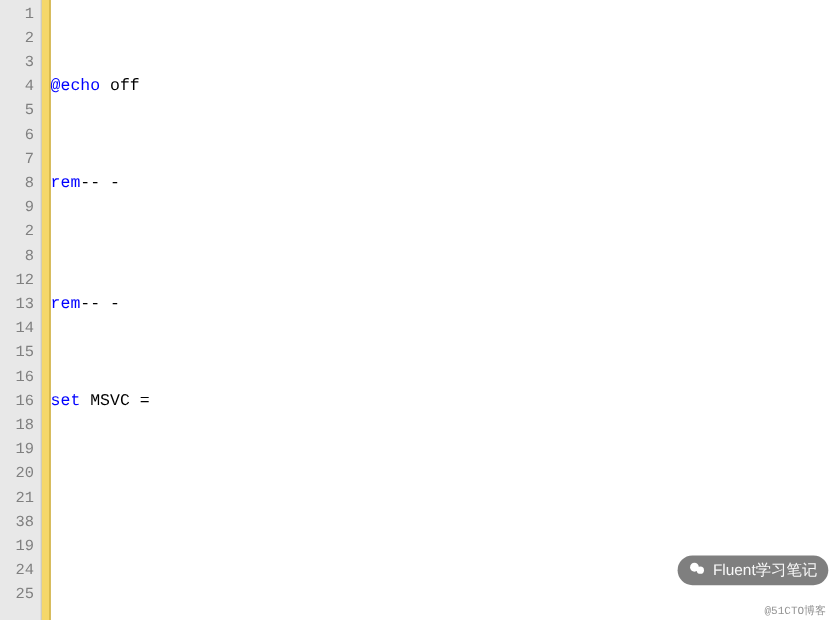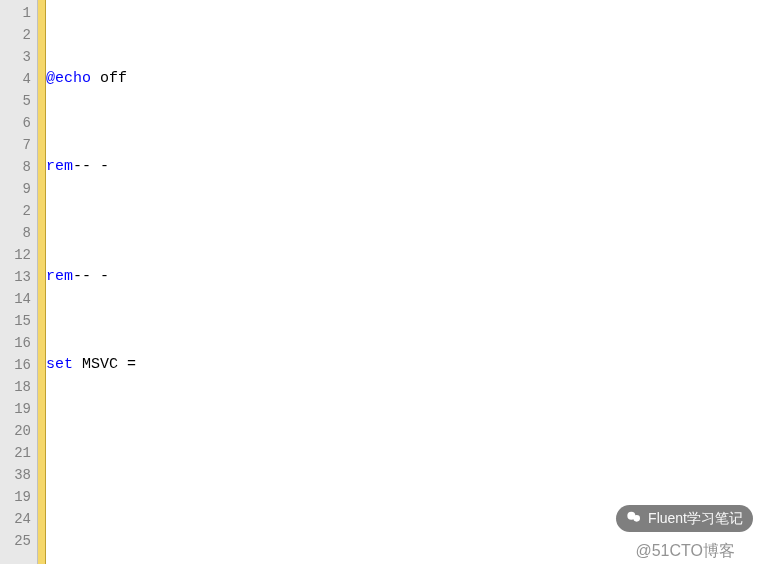--- a/index.html
+++ b/index.html
@@ -54,25 +54,25 @@
     background: rgba(0,0,0,0.5);
     padding: 4px 10px;
     border-radius: 14px;
     display: flex;
     align-items: flex-end;
     gap: 6px;
   }
   .watermark svg { width: 16px; height: 16px; }
   .subwm {
     position: absolute;
-    right: 28px;
+    right: 12px;
     bottom: 2px;
     color: rgba(120,120,120,0.8);
-    font-family: Liberation Sans, sans-serif;
-    font-size: 16px;
+    font-family: Liberation Mono, monospace;
+    font-size: 10px;
   }
 </style>
 </head>
 <body>
 
 <div class="editor">
   <div class="gutter">
     <div class="ln">1</div>
     <div class="ln">2</div>
     <div class="ln">3</div>

